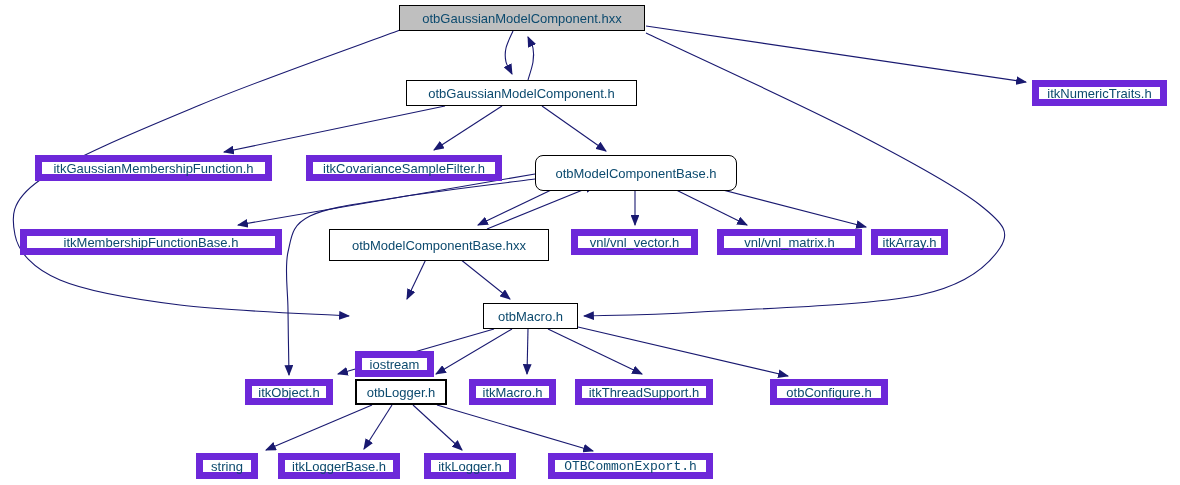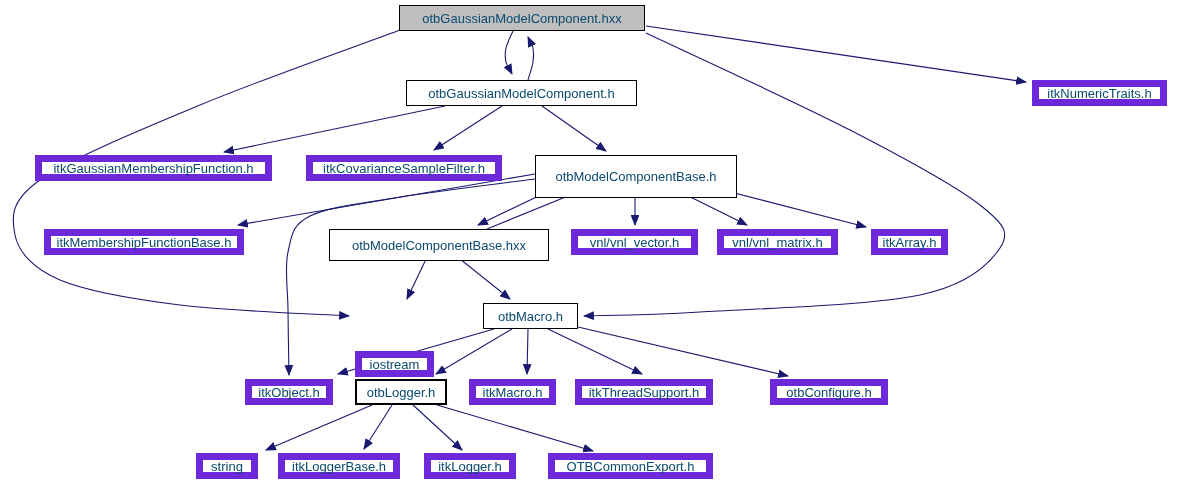--- a/index.html
+++ b/index.html
@@ -74,33 +74,33 @@
       </div>
       <div class="node plain" style="left: 1032px; top: 80px; width: 135px; height: 26px;">
         <span>itkNumericTraits.h</span>
       </div>
       <div class="node plain" style="left: 35px; top: 155px; width: 237px; height: 26px; text-align: right;">
         <span>itkGaussianMembershipFunction.h</span>
       </div>
       <div class="node plain" style="left: 306px; top: 155px; width: 196px; height: 26px;">
         <span>itkCovarianceSampleFilter.h</span>
       </div>
-      <div class="node strong" style="left: 535px; top: 155px; width: 202px; height: 43px;">
+      <div class="node strong" style="left: 535px; top: 155px; width: 202px; height: 36px; border-radius: 8px;">
         <span>otbModelComponentBase.h</span>
       </div>
-      <div class="node plain" style="left: 44px; top: 229px; width: 200px; height: 26px;">
+      <div class="node plain" style="left: 20px; top: 229px; width: 262px; height: 26px;">
         <span>itkMembershipFunctionBase.h</span>
       </div>
       <div class="node strong" style="left: 329px; top: 229px; width: 220px; height: 32px;">
         <span>otbModelComponentBase.hxx</span>
       </div>
       <div class="node plain" style="left: 571px; top: 229px; width: 127px; height: 26px;">
         <span>vnl/vnl_vector.h</span>
       </div>
-      <div class="node plain" style="left: 717px; top: 229px; width: 121px; height: 26px;">
+      <div class="node plain" style="left: 717px; top: 229px; width: 145px; height: 26px;">
         <span>vnl/vnl_matrix.h</span>
       </div>
       <div class="node plain" style="left: 871px; top: 229px; width: 77px; height: 26px;">
         <span>itkArray.h</span>
       </div>
       <div class="node plain" style="left: 355px; top: 303px; width: 79px; height: 26px; margin-top: 48px;">
         <span>iostream</span>
       </div>
       <div class="node strong" style="left: 483px; top: 303px; width: 95px; height: 26px;">
         <span>otbMacro.h</span>
@@ -122,17 +122,17 @@
       </div>
       <div class="node plain" style="left: 196px; top: 453px; width: 62px; height: 26px;">
         <span>string</span>
       </div>
       <div class="node plain" style="left: 278px; top: 453px; width: 122px; height: 26px;">
         <span>itkLoggerBase.h</span>
       </div>
       <div class="node plain" style="left: 424px; top: 453px; width: 92px; height: 26px;">
         <span>itkLogger.h</span>
       </div>
-      <div class="node plain" style="left: 548px; top: 453px; width: 165px; height: 26px;">
+      <div class="node plain" style="left: 548px; top: 453px; width: 165px; height: 26px; font-family: Liberation Mono, monospace;">
         <span>OTBCommonExport.h</span>
       </div>
     </div>
 </div>
 
 </body></html>

